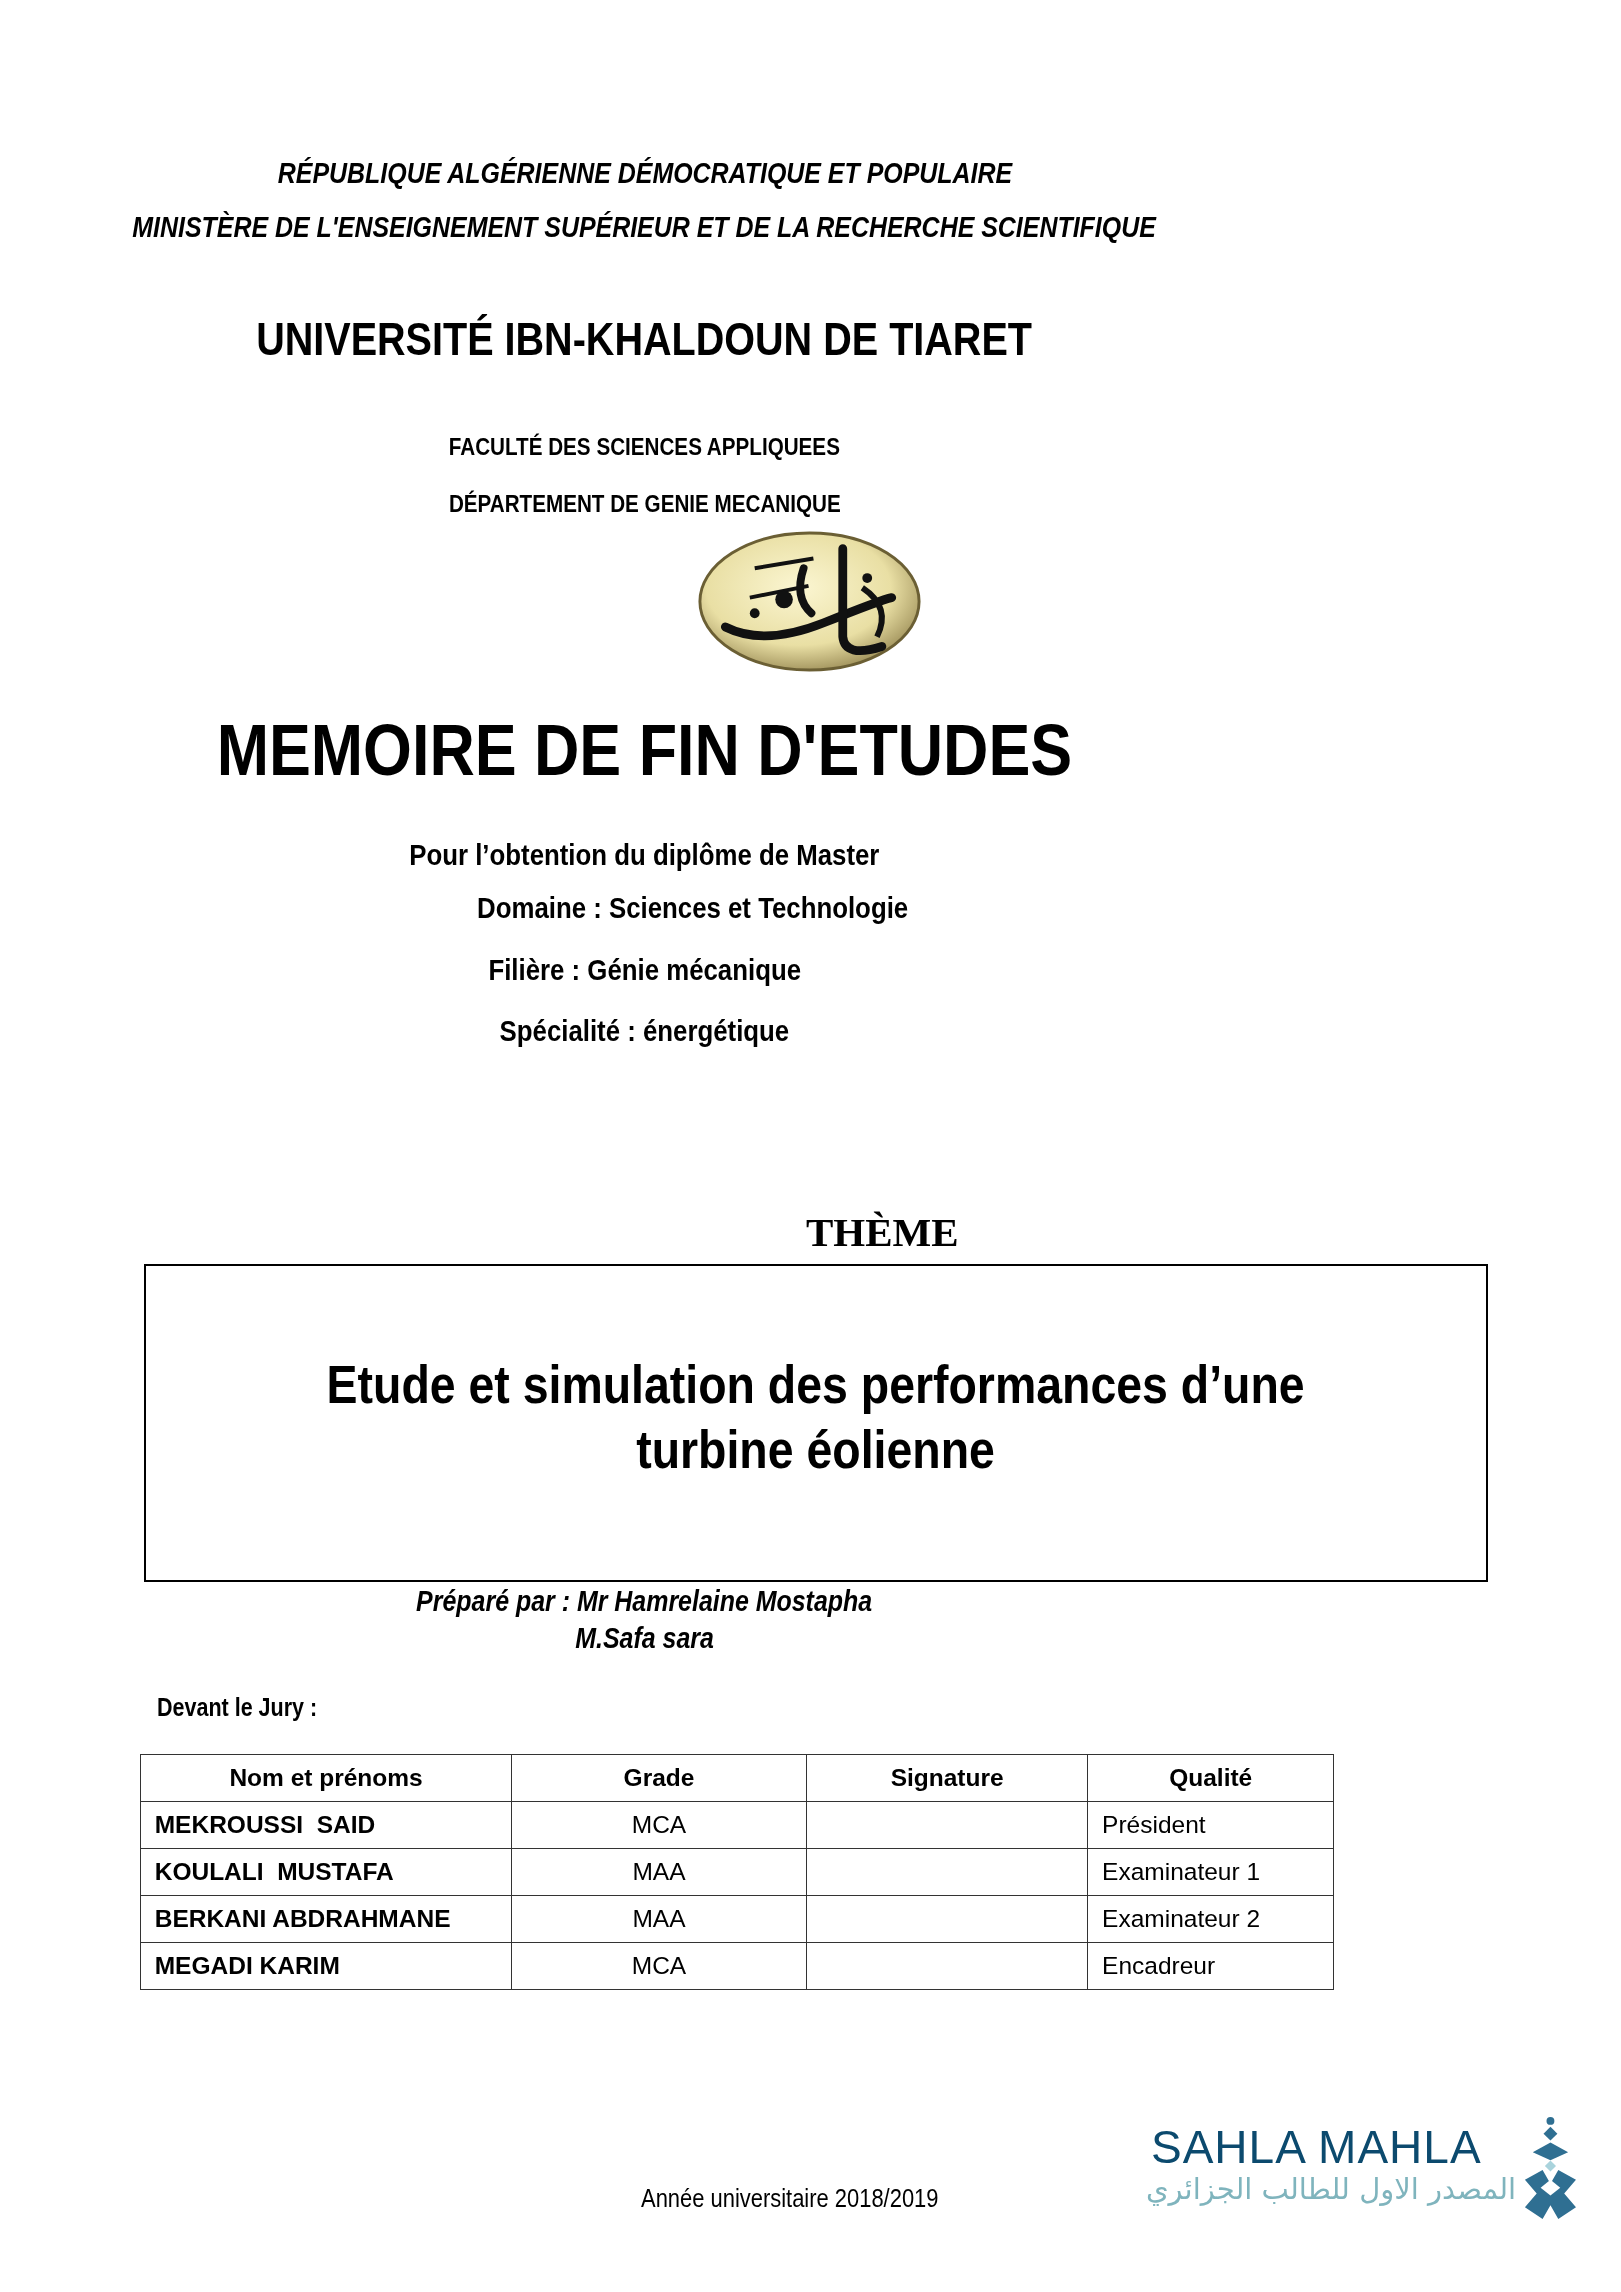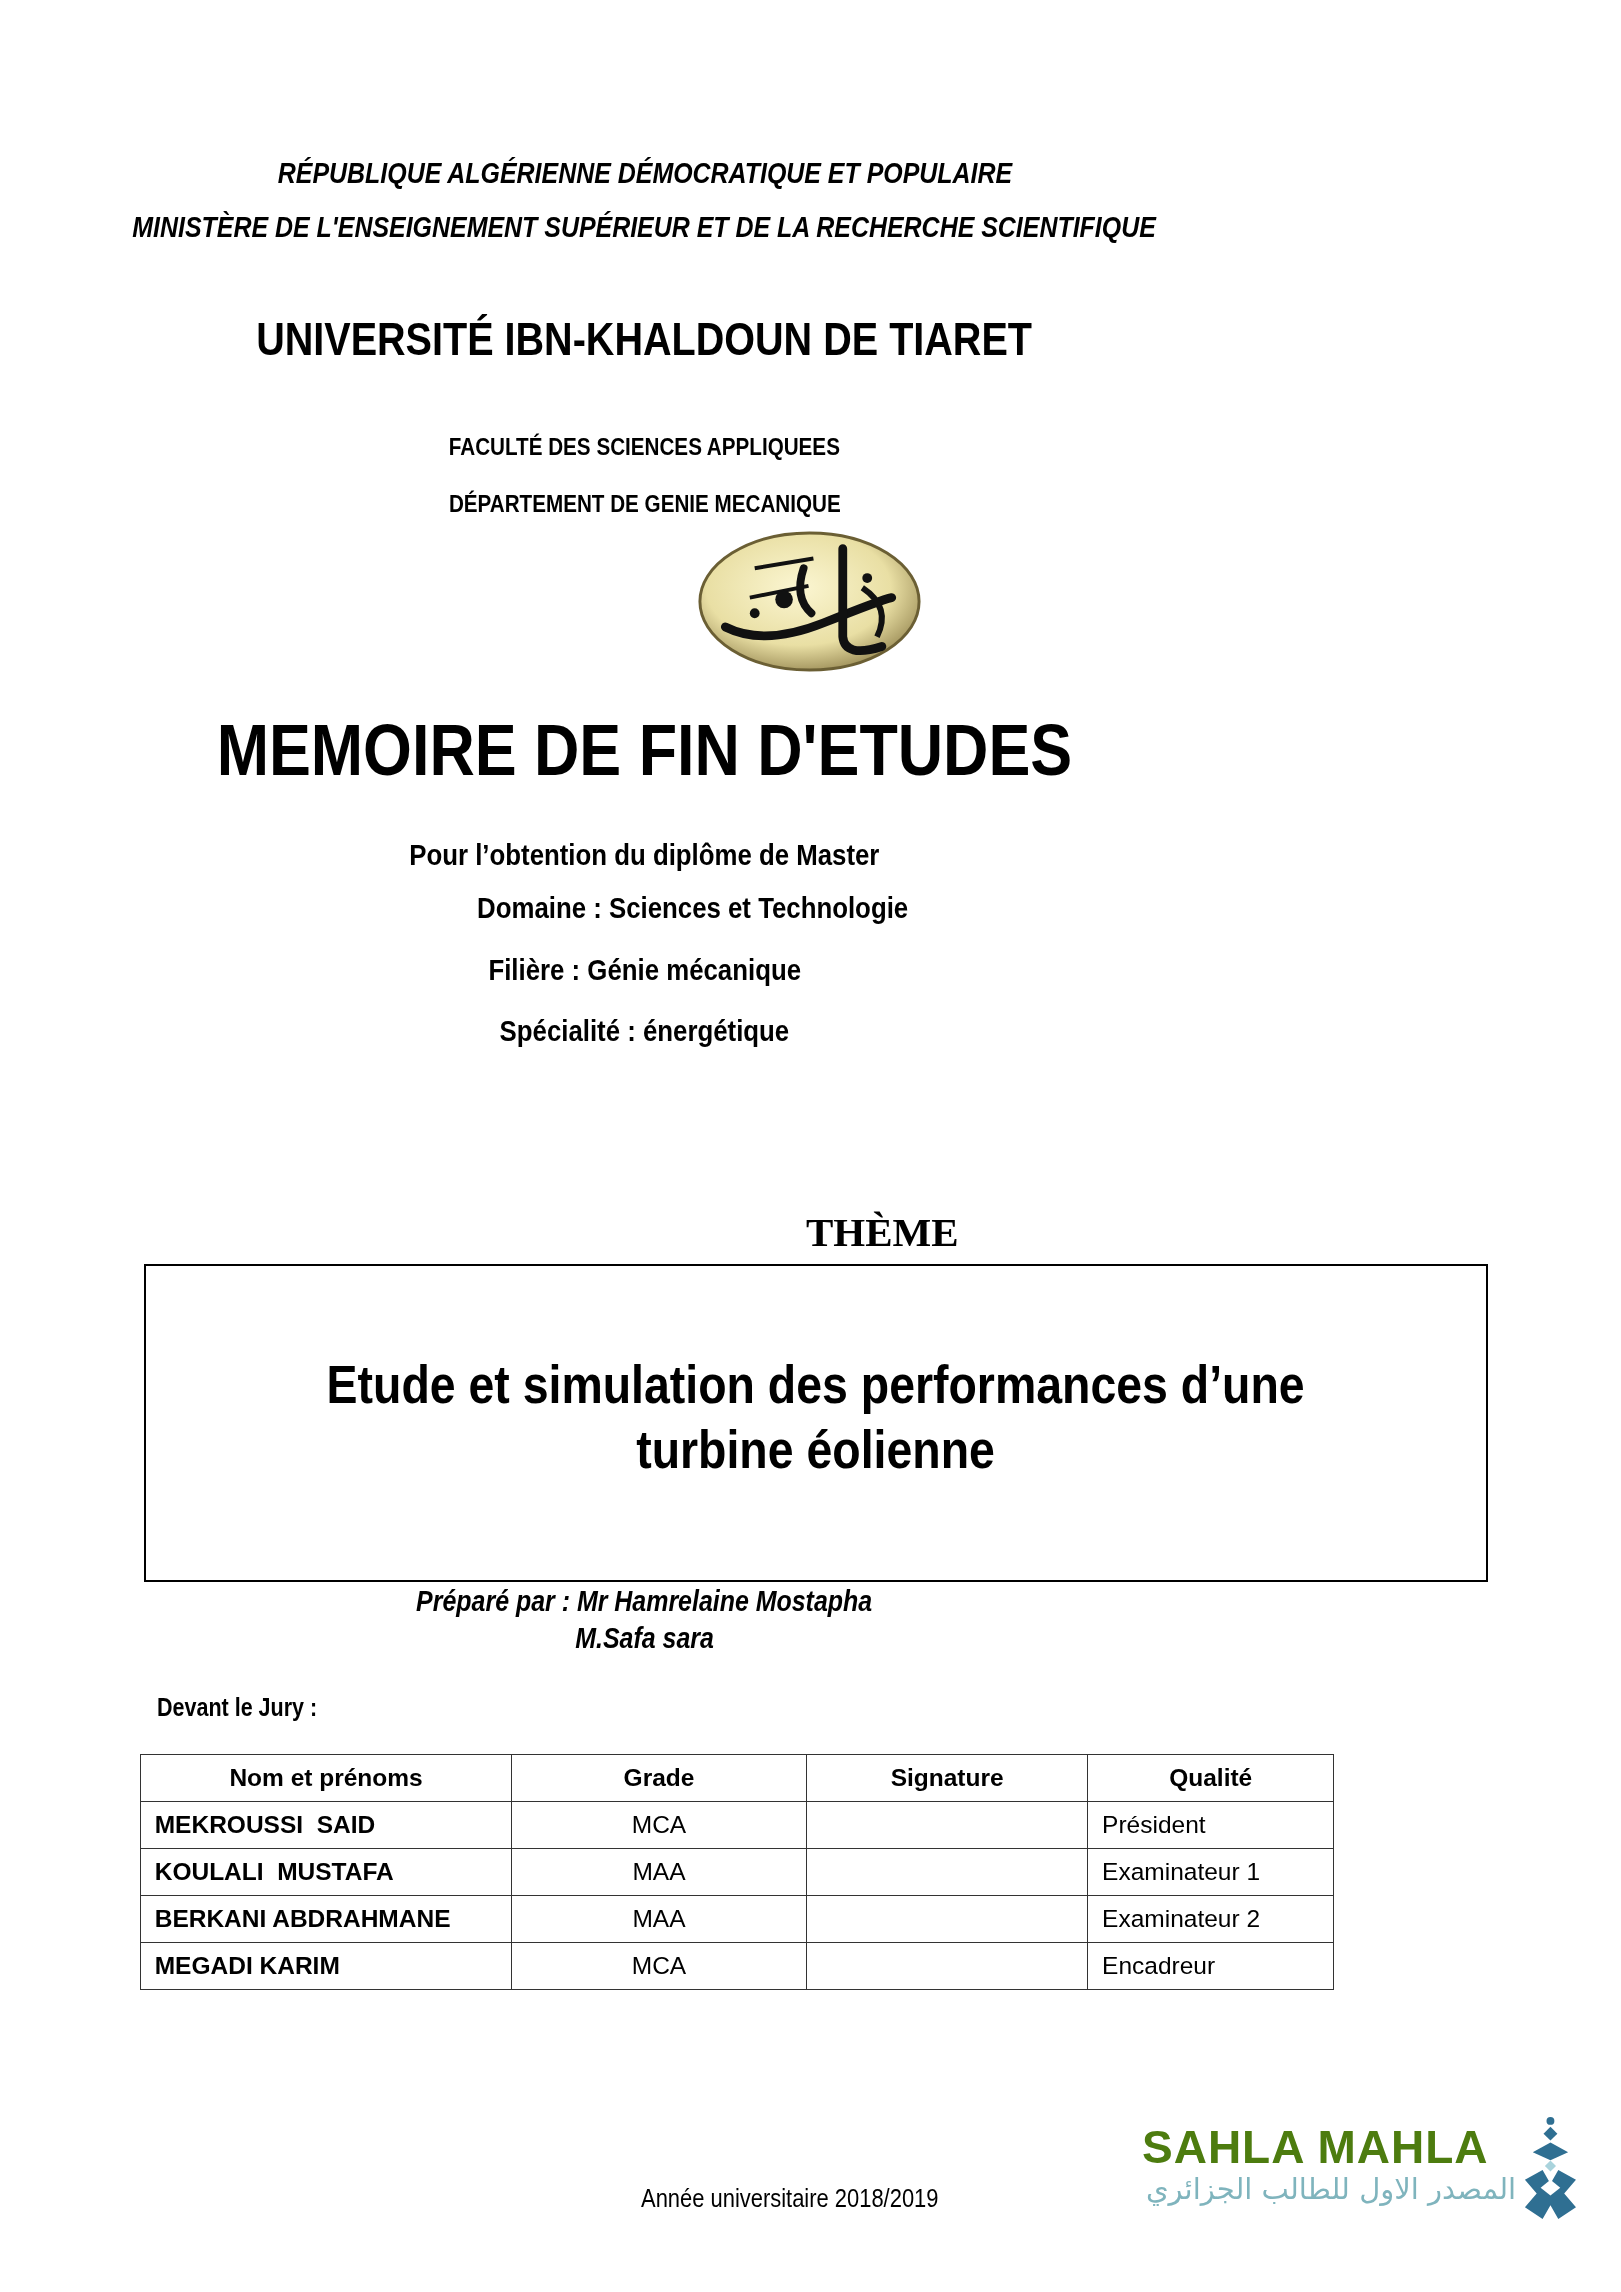--- a/index.html
+++ b/index.html
@@ -18,21 +18,21 @@
   .theme-title { font-weight: bold; font-size: 54px; line-height: 65px; text-align: center; position: absolute; left: 0; right: 0; top: 86px; }
   .prep { font-weight: bold; font-style: italic; font-size: 29px; line-height: 37px; }
   .jury-label { left: 157px; top: 1693px; font-weight: bold; font-size: 25px; }
   table.jury { position: absolute; left: 140px; top: 1754px; width: 1194px; border-collapse: collapse; }
   table.jury th, table.jury td { border: 1.5px solid #333; height: 46px; padding: 0 13.7px; font-size: 24.5px; }
   table.jury th { font-weight: bold; text-align: center; }
   table.jury td.name { font-weight: bold; }
   table.jury td.grade { text-align: center; }
   .year { left: 641px; top: 2184px; font-size: 25.5px; }
   .wm { left: 1142px; top: 2115px; width: 431px; height: 108px; }
-  .wm-title { position: absolute; left: 0; top: 4.9px; font-size: 46px; letter-spacing: 1px; color: #4d7c0f; font-weight: bold; }
+  .wm-title { position: absolute; left: 9px; top: 4.9px; font-size: 46px; letter-spacing: 1px; color: #0c4a6e; font-weight: normal; }
   .wm-sub { position: absolute; left: 3.9px; top: 57px; font-size: 29px; color: #7fb4bd; direction: rtl; font-family: "DejaVu Sans", sans-serif; }
   .wm-icon { position: absolute; left: 377px; top: 0; width: 57px; height: 108px; }
   .logo { left: 696px; top: 529px; width: 227px; height: 145px; }
 </style>
 </head>
 <body>
 
 <div class="abs center h-gov" style="top:157px;">
   <span class="narrow">RÉPUBLIQUE ALGÉRIENNE DÉMOCRATIQUE ET POPULAIRE</span>
 </div>

